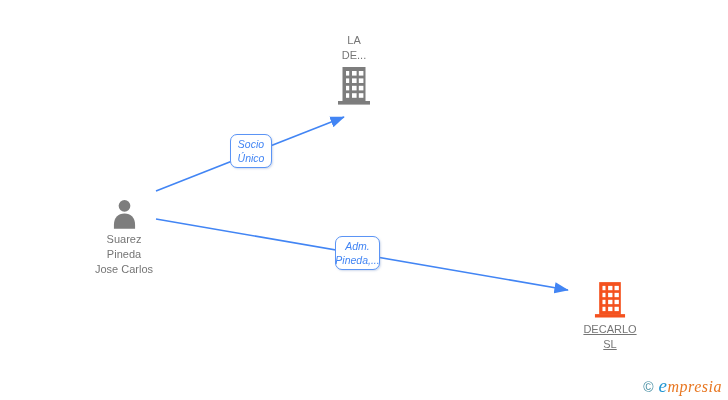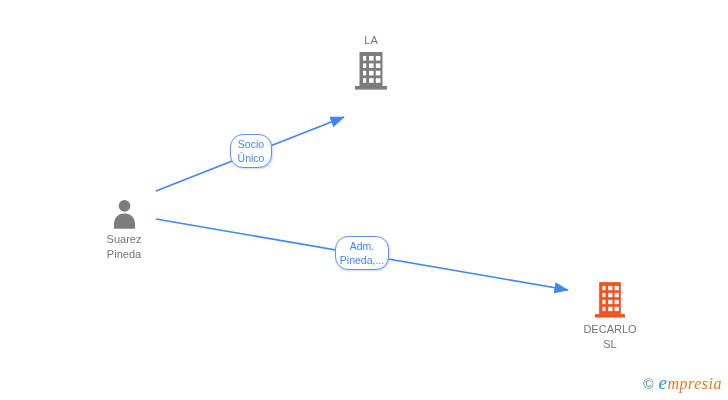--- a/index.html
+++ b/index.html
@@ -27,41 +27,42 @@
   }
   .node-label span{display:block;white-space:nowrap;}
   .person-node{color:#7d7d7d;}
   .company-top{color:#7d7d7d;}
   .company-bottom{color:#f4511e;}
   .edge-label{
     position:absolute;z-index:3;
     display:flex;flex-direction:column;align-items:center;justify-content:center;
     background:#ffffff;
     border:1.5px solid #5b94f5;
-    border-radius:13px;
+    border-radius:7px;
     color:#4285f4;
     font-size:10.5px;line-height:14px;
     text-align:center;
     box-shadow:1px 1px 2px rgba(120,150,200,0.35);
     cursor:pointer;
     box-sizing:border-box;
+    font-style:italic;
   }
   .edge-label span{display:block;white-space:nowrap;padding:0 4px;}
   .footer-logo{
     position:absolute;right:6px;bottom:4px;z-index:4;
     display:flex;align-items:baseline;gap:5px;
     cursor:pointer;
   }
   .copyright-mark{
     color:#4a90a4;font-size:14px;line-height:14px;
   }
   .brand{
     font-family:"Liberation Serif", serif;
     font-style:italic;
-    font-size:16px;line-height:24px;
+    font-size:16px;line-height:19px;
     letter-spacing:0.5px;
   }
   .brand .brand-e{color:#2196d3;font-size:19px;}
   .brand .brand-rest{color:#e87722;}
 </style>
 </head>
 <body>
 
 <div class="canvas">
 
@@ -78,26 +79,28 @@
   <div class="node person-node" style="left:64px;top:198px;width:120px;">
     <span class="icon">
       <svg width="27" height="31" viewBox="0 0 24 27" fill="#7d7d7d">
         <circle cx="12" cy="6.7" r="5.2"></circle>
         <path d="M12 13.6 C6.2 13.6 2.6 17.4 2.6 23.6 L2.6 27 L21.4 27 L21.4 23.6 C21.4 17.4 17.8 13.6 12 13.6 Z"></path>
       </svg>
     </span>
     <div class="node-label" style="margin-top:3px;">
       <span>Suarez</span>
       <span>Pineda</span>
+      <span>Jose Carlos</span>
     </div>
   </div>
 
-  <div class="node company-top" style="left:311px;top:33px;width:120px;">
+  <div class="node company-top" style="left:294px;top:33px;width:120px;">
     <div class="node-label">
       <span>LA</span>
+      <span>DE...</span>
     </div>
     <span class="icon" style="margin-top:4px;">
       <svg width="34" height="38" viewBox="0 0 34 38" fill="currentColor">
         <rect x="1" y="34" width="32" height="3.6"></rect>
         <rect x="5.5" y="0" width="23" height="34.5"></rect>
         <g fill="#ffffff">
           <rect x="9" y="4" width="3.2" height="4.6"></rect>
           <rect x="9" y="11.4" width="3.2" height="4.6"></rect>
           <rect x="9" y="18.8" width="3.2" height="4.6"></rect>
           <rect x="9" y="26.2" width="3.2" height="4.6"></rect>
@@ -128,31 +131,31 @@
           <rect x="15" y="11.4" width="4.6" height="4.6"></rect>
           <rect x="15" y="18.8" width="4.6" height="4.6"></rect>
           <rect x="15" y="26.2" width="4.6" height="4.6"></rect>
           <rect x="21.8" y="4" width="4.6" height="4.6"></rect>
           <rect x="21.8" y="11.4" width="4.6" height="4.6"></rect>
           <rect x="21.8" y="18.8" width="4.6" height="4.6"></rect>
           <rect x="21.8" y="26.2" width="4.6" height="4.6"></rect>
         </g>
       </svg>
     </span>
-    <div class="node-label" style="margin-top:4px;">
+    <div class="node-label" style="margin-top:4px;text-decoration:underline;">
       <span>DECARLO</span>
       <span>SL</span>
     </div>
   </div>
 
   <div class="edge-label" style="left:230px;top:134px;width:42px;height:34px;">
     <span>Socio</span>
     <span>Único</span>
   </div>
-  <div class="edge-label" style="left:335px;top:236px;width:54px;height:34px;">
+  <div class="edge-label" style="left:335px;top:236px;width:45px;height:34px;">
     <span>Adm.</span>
     <span>Pineda,...</span>
   </div>
 
   <div class="footer-logo">
     <span class="copyright-mark">©</span>
     <span class="brand"><span class="brand-e">e</span><span class="brand-rest">mpresia</span></span>
   </div>
 
 </div>

